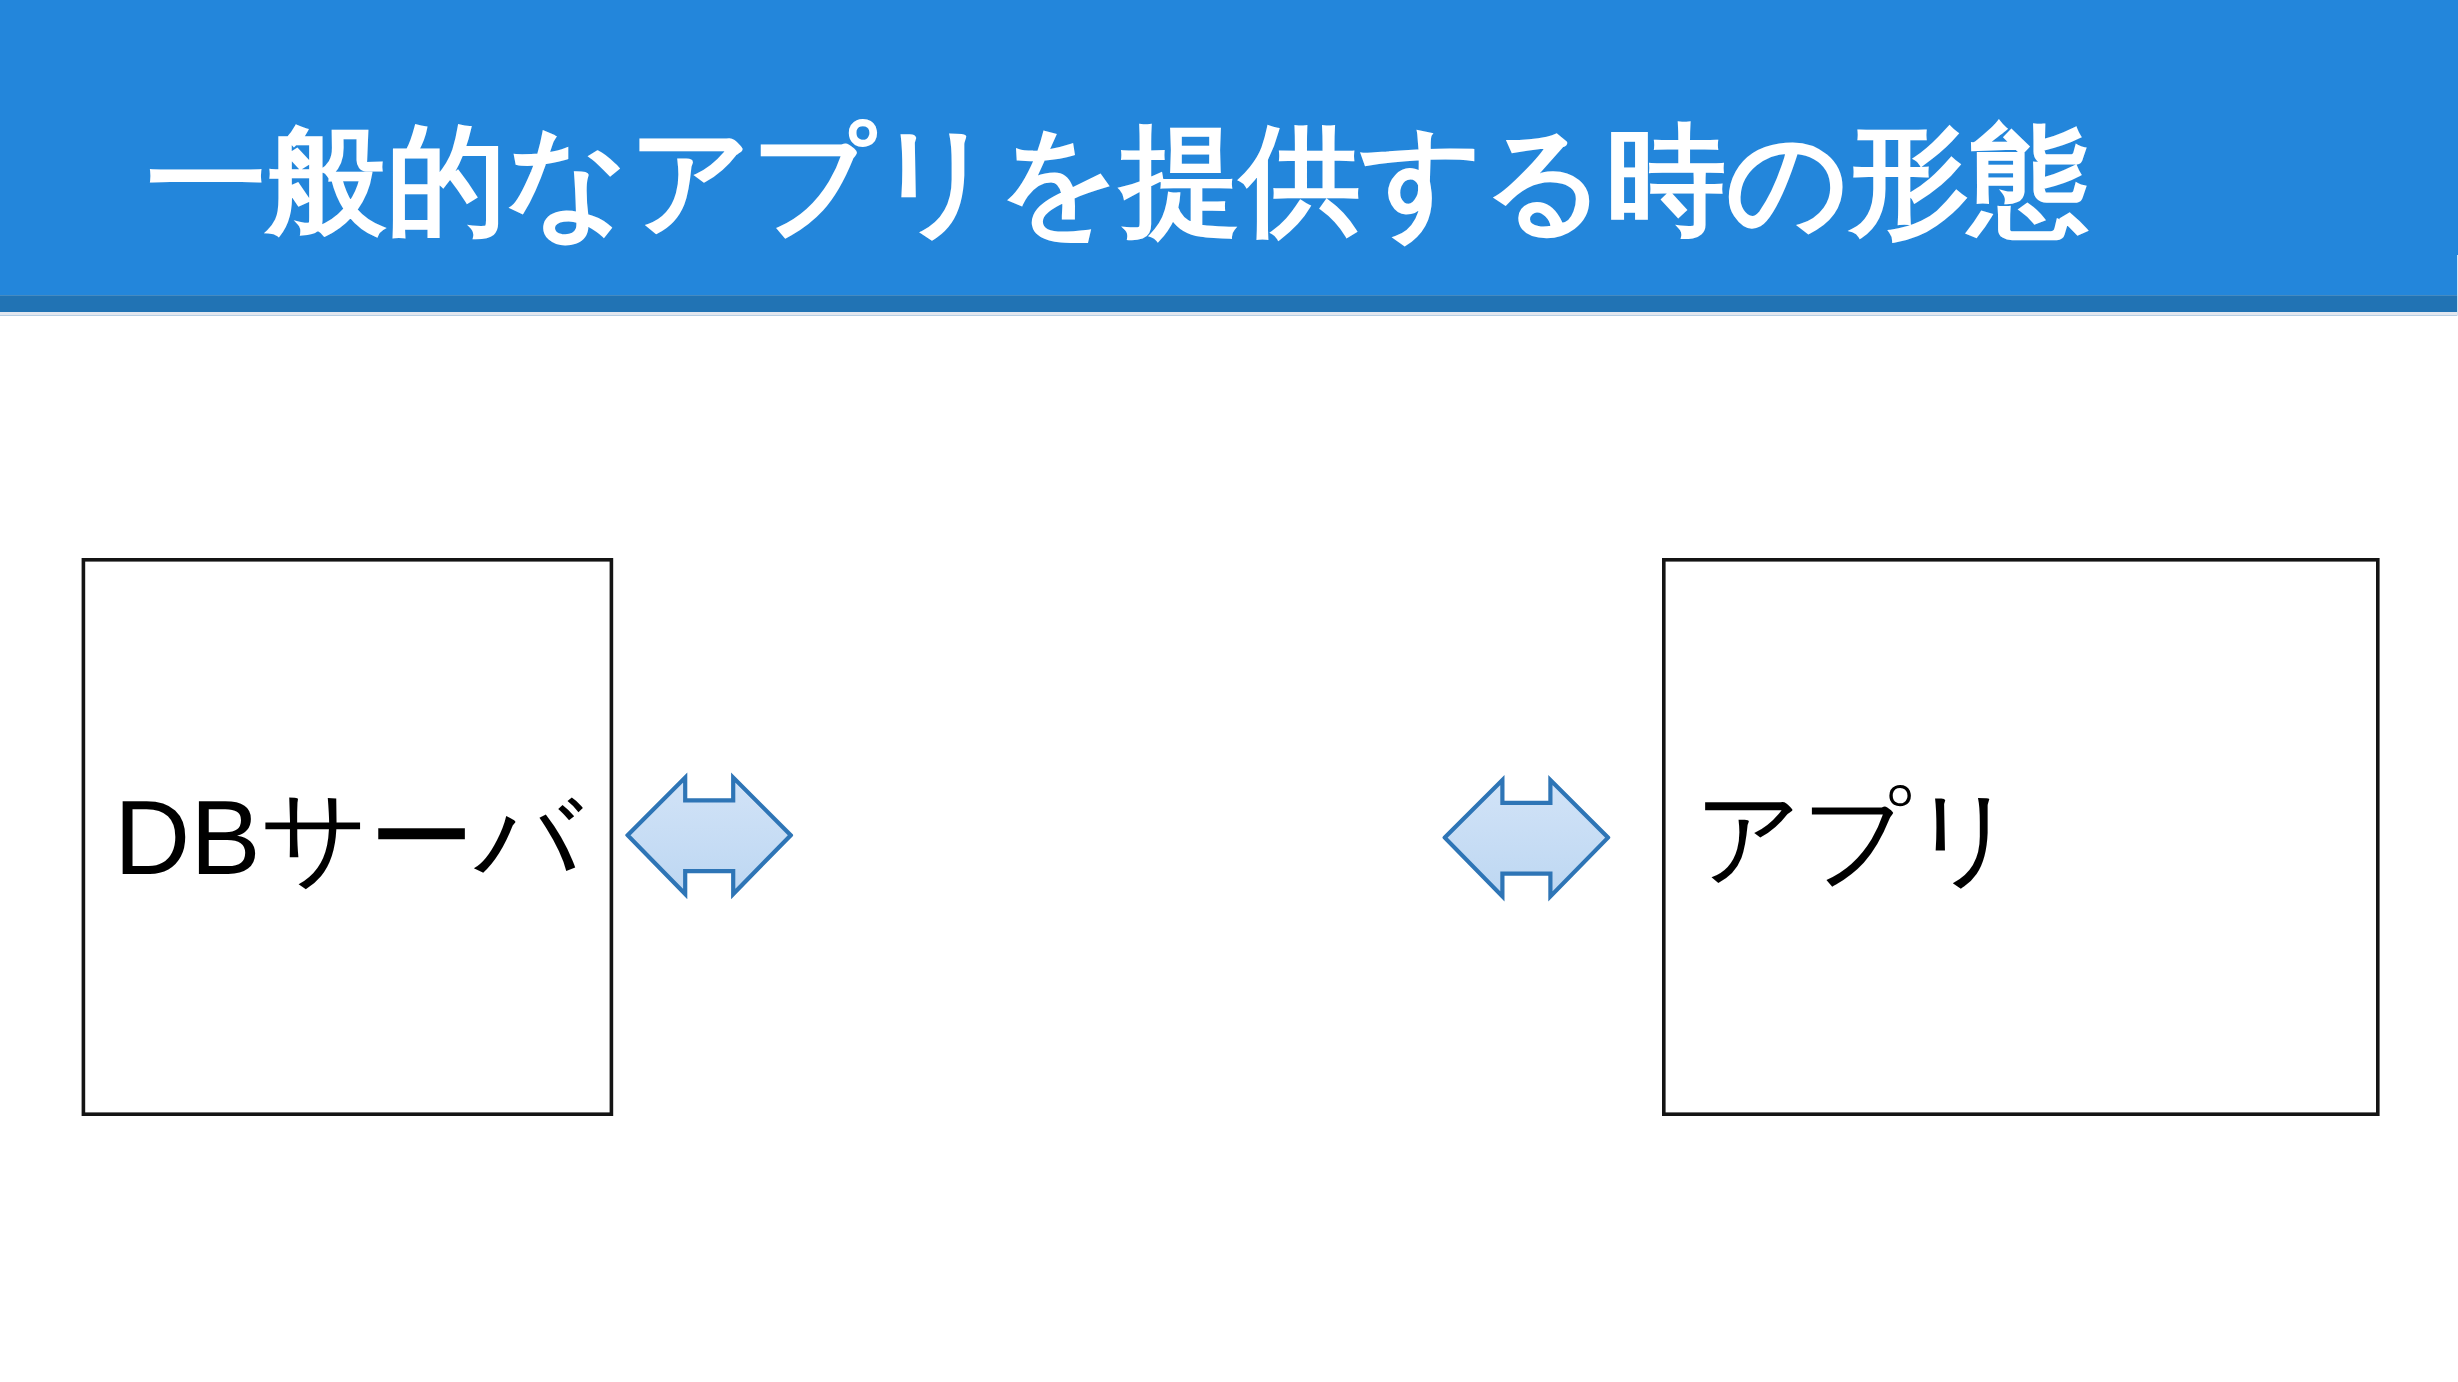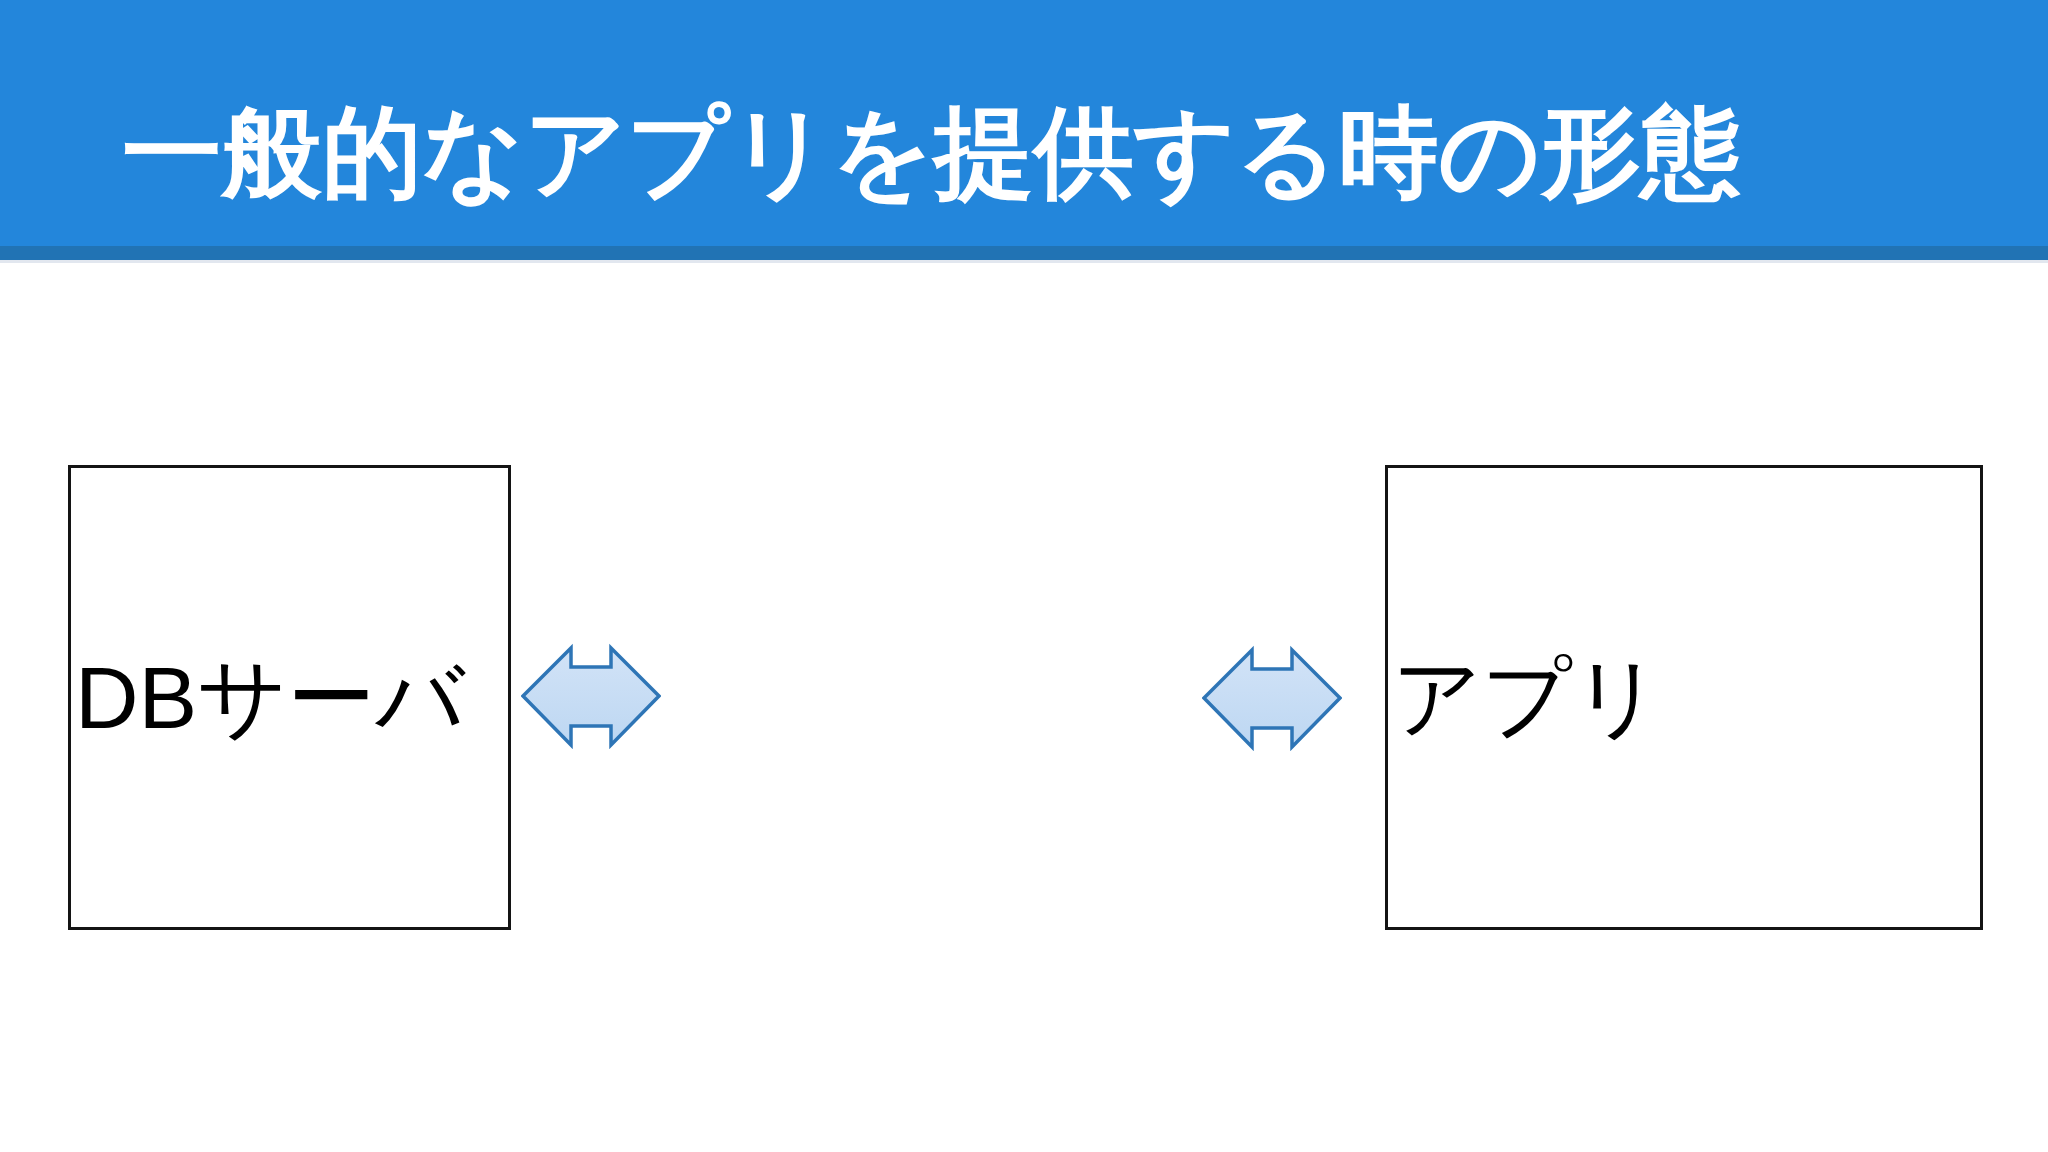--- a/index.html
+++ b/index.html
@@ -36,37 +36,38 @@
     left: 122px;
     top: 156px;
     transform: translateY(-54%);
     margin: 0;
     color: #ffffff;
     font-size: 100px;
     font-weight: 700;
     letter-spacing: 0px;
     white-space: nowrap;
     line-height: 1;
+    font-family: Liberation Serif, serif;
   }
   
   .node {
     position: absolute;
     top: 465px;
     height: 465px;
     box-sizing: border-box;
     background: #ffffff;
     border: 3px solid #141414;
     display: flex;
     align-items: center;
   }
   .node .label {
     font-size: 88px;
     font-weight: 400;
     color: #000000;
-    padding-left: 4px;
+    padding-left: 24px;
     white-space: nowrap;
     line-height: 1;
   }
   .node-1 { left: 68px;   width: 443px; }
   .node-2 { left: 668px;  width: 489px; }
   .node-3 { left: 1385px; width: 598px; }
   
   .connector {
     position: absolute;
     width: 140px;

